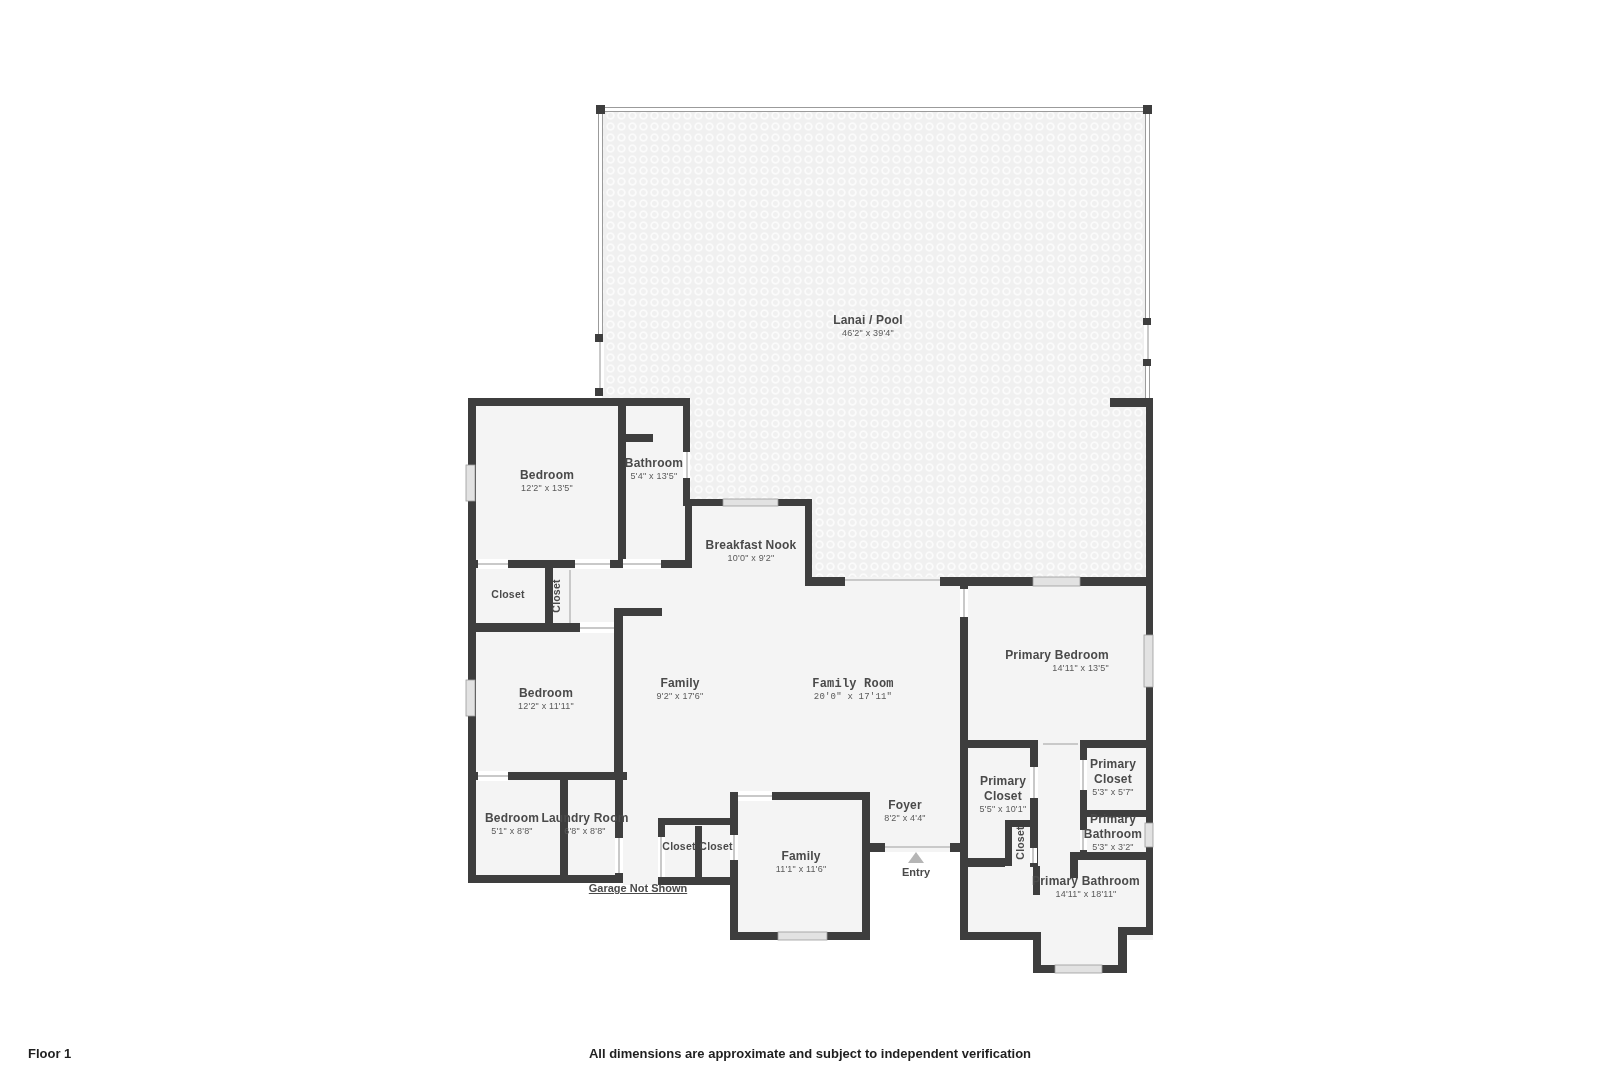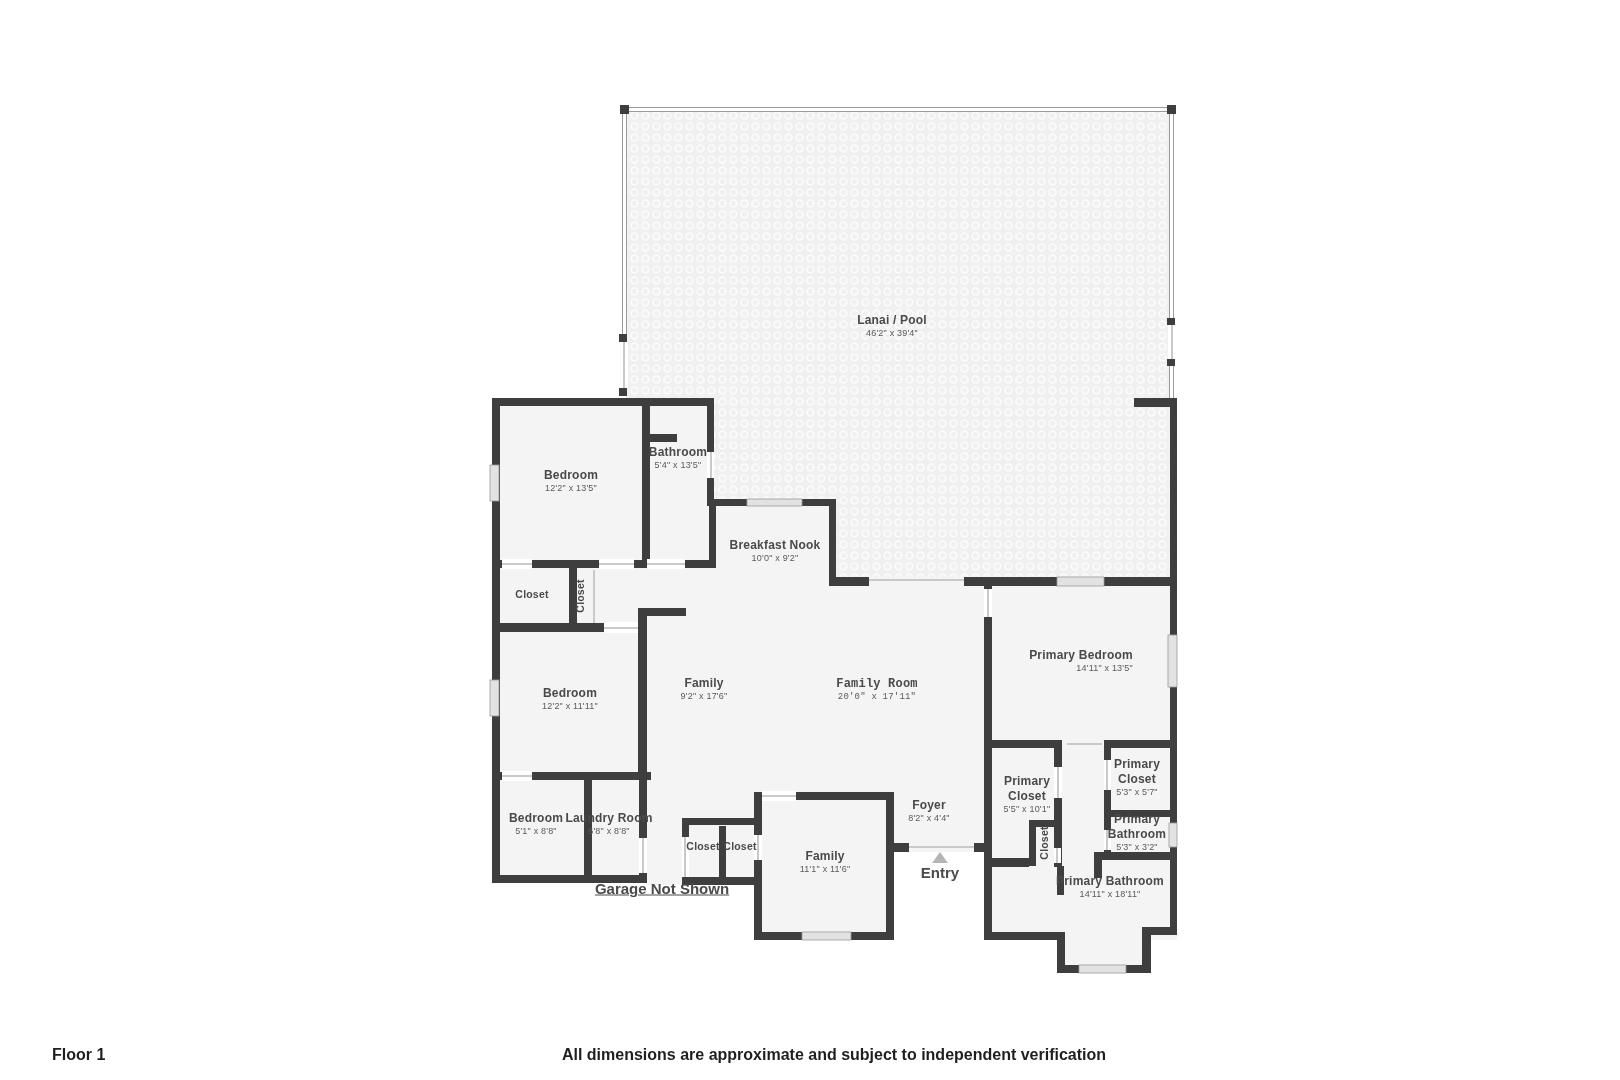--- a/index.html
+++ b/index.html
@@ -3,42 +3,42 @@
 <meta charset="utf-8">
 <style>
   :root{
     --wall:#3e3e3e; --room-fill:#f4f4f4; --lanai-fill:#f0f0f0;
     --thin-wall:#9b9b9b; --window:#e2e2e2; --door:#c9c9c9;
     --label-text:#4a4a4a; --dims-text:#5a5a5a; --footer-text:#1f1f1f;
     --entry-arrow:#b5b5b5;
   }
   html,body{margin:0;padding:0;background:#fff;}
   #stage{position:relative;width:1376px;height:1080px;background:#fff;overflow:hidden;
-         font-family:"Liberation Sans", sans-serif;margin-left:24px;}
+         font-family:"Liberation Sans", sans-serif;}
   #plan-svg{position:absolute;left:0;top:0;}
   .fill-room{fill:var(--room-fill);}
   .wall{fill:var(--wall);}
   .thin{fill:#ffffff;stroke:var(--thin-wall);stroke-width:1;}
   .post{fill:var(--wall);}
   .gap{fill:#ffffff;}
   .door{fill:var(--door);}
   .win{fill:var(--window);stroke:var(--thin-wall);stroke-width:0.8;}
   .lbl{position:absolute;transform:translate(-50%,-50%);text-align:center;
        color:var(--label-text);line-height:1.25;white-space:nowrap;}
   .lbl .rn{font-size:12px;font-weight:700;letter-spacing:.2px;}
   .lbl .rd{font-size:9px;font-weight:400;color:var(--dims-text);letter-spacing:.2px;}
   .lbl.wrap{white-space:normal;}
   .lbl.small .rn{font-size:10.5px;}
   .vert{transform:translate(-50%,-50%) rotate(-90deg);}
-  .note{position:absolute;transform:translate(-50%,-50%);font-size:15px;font-weight:700;
+  .note{position:absolute;transform:translate(-50%,-50%);font-size:11px;font-weight:700;
         color:var(--label-text);white-space:nowrap;}
   #entry-arrow{position:absolute;width:0;height:0;
         border-left:8px solid transparent;border-right:8px solid transparent;
         border-bottom:11px solid var(--entry-arrow);}
-  .footer-text{position:absolute;font-size:16px;font-weight:700;color:var(--footer-text);white-space:nowrap;}
+  .footer-text{position:absolute;font-size:13px;font-weight:700;color:var(--footer-text);white-space:nowrap;}
   #floor-label{left:28px;top:1046px;}
   #disclaimer{left:810px;top:1046px;transform:translateX(-50%);text-align:right;}
 </style>
 </head>
 <body>
 
 <div id="stage">
 
   <svg id="plan-svg" width="1620" height="1080" viewBox="0 0 1620 1080">
     <defs>
@@ -187,21 +187,21 @@
   </svg>
 
   <div class="lbl" style="left:868px;top:326px;">
     <div class="rn">Lanai / Pool</div>
     <div class="rd">46'2" x 39'4"</div>
   </div>
   <div class="lbl" style="left:547px;top:481px;">
     <div class="rn">Bedroom</div>
     <div class="rd">12'2" x 13'5"</div>
   </div>
-  <div class="lbl" style="left:654px;top:458px;">
+  <div class="lbl" style="left:654px;top:469px;">
     <div class="rn">Bathroom</div>
     <div class="rd">5'4" x 13'5"</div>
   </div>
   <div class="lbl" style="left:751px;top:551px;">
     <div class="rn">Breakfast Nook</div>
     <div class="rd">10'0" x 9'2"</div>
   </div>
   <div class="lbl small" style="left:508px;top:595px;">
     <div class="rn">Closet</div>
   </div>

